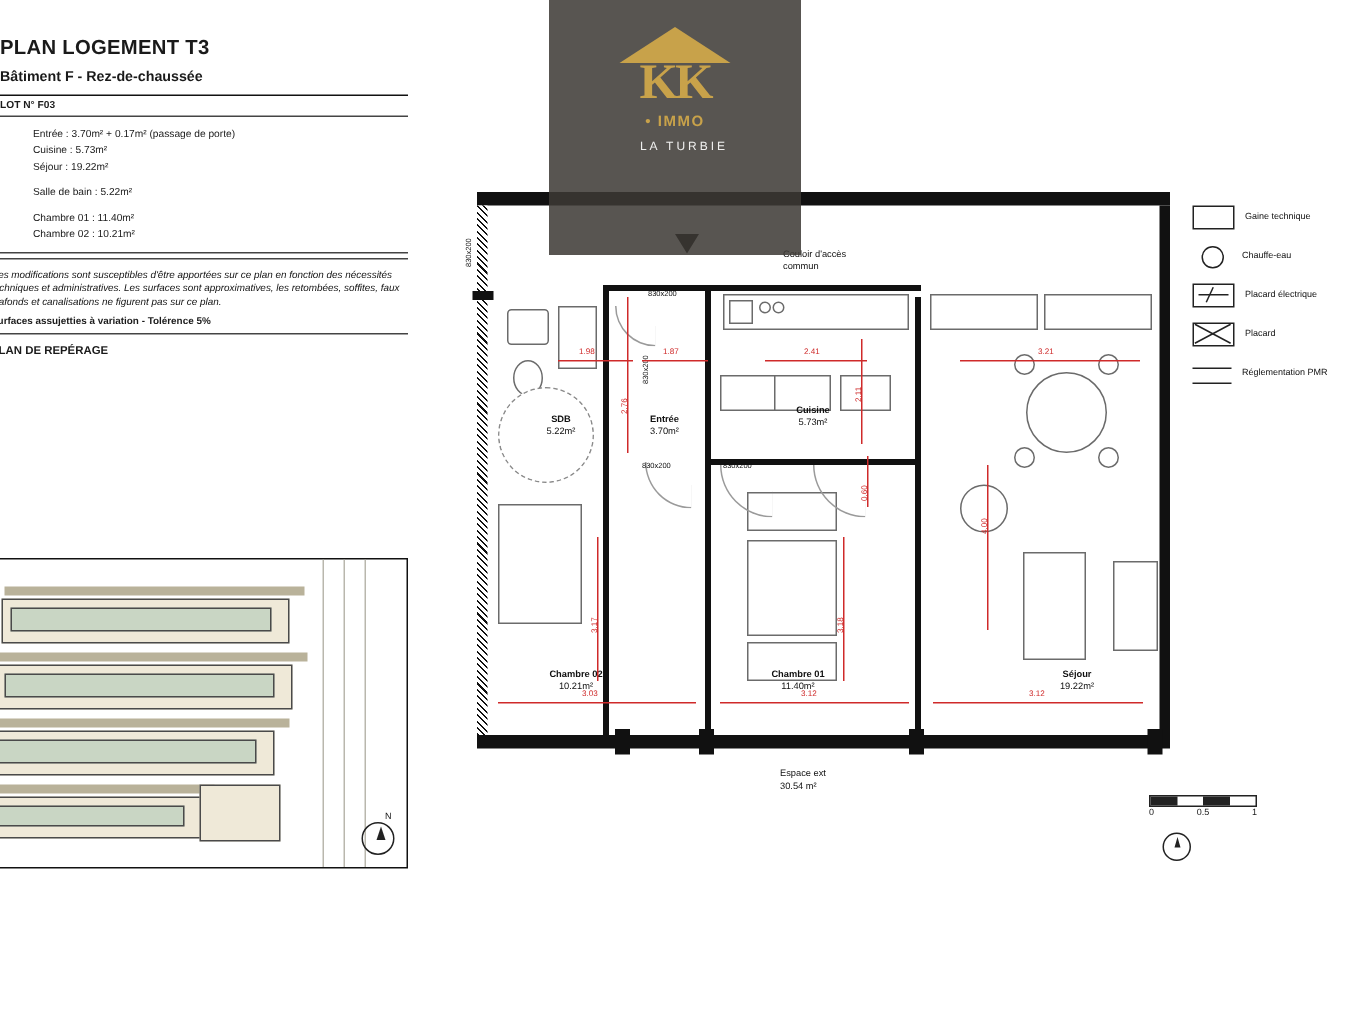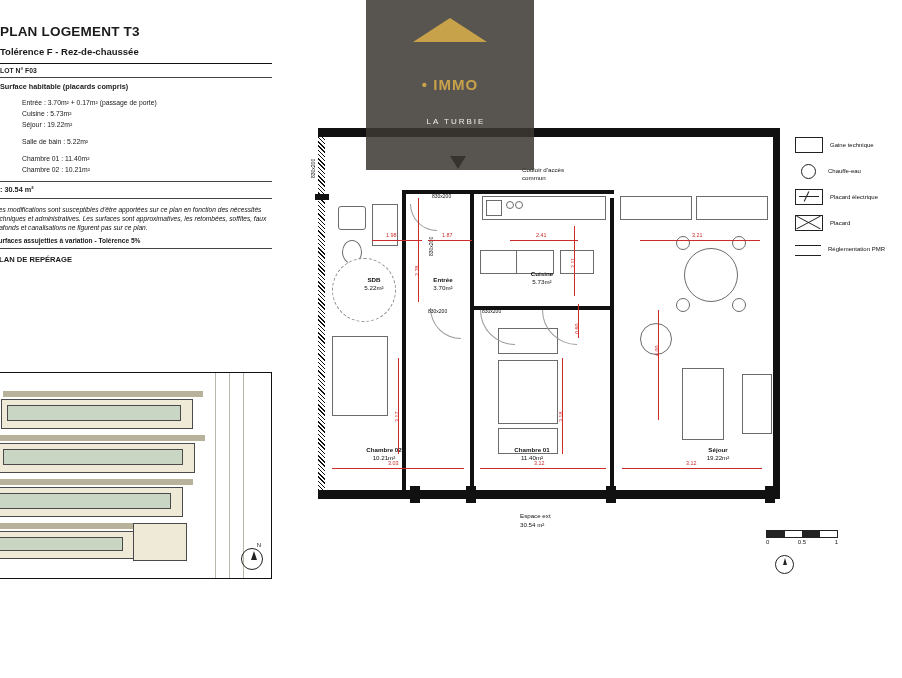--- a/index.html
+++ b/index.html
@@ -82,48 +82,46 @@
   .logo{position:absolute;left:366px;top:0;width:168px;height:170px;
         background:rgba(60,57,52,.86);display:flex;flex-direction:column;
         align-items:center;justify-content:flex-start;}
   .logo .mark{margin-top:18px;width:74px;height:56px;position:relative;}
   .logo .mark .roof{position:absolute;left:0;top:0;width:0;height:0;
         border-left:37px solid transparent;border-right:37px solid transparent;border-bottom:24px solid #c8a24a;}
   .logo .mark .kk{position:absolute;left:0;top:20px;width:74px;text-align:center;
         font-size:33px;font-weight:bold;color:#c8a24a;letter-spacing:-2px;line-height:34px;
         font-family:"Liberation Serif",serif;}
   .logo .name{margin-top:6px;font-size:20px;font-weight:bold;color:#f2f2f0;letter-spacing:.5px;}
-  .logo .sub{margin-top:2px;font-size:15px;font-weight:bold;color:#c8a24a;letter-spacing:1px;}
+  .logo .sub{margin-top:2px;font-size:10px;font-weight:bold;color:#c8a24a;letter-spacing:1px;}
   .logo .sub .dot{color:#c8a24a;}
-  .logo .city{margin-top:24px;font-size:8px;color:#efefee;letter-spacing:2px;padding-left:12px;}
+  .logo .city{margin-top:6px;font-size:8px;color:#efefee;letter-spacing:2px;padding-left:12px;}
 </style>
 </head>
 <body>
 
 <div class="root">
 
   <div class="info">
     <div class="title">PLAN LOGEMENT T3</div>
-    <div class="subtitle">Tolérence F - Rez-de-chaussée</div>
+    <div class="subtitle">Bâtiment F - Rez-de-chaussée</div>
     <div class="hr"></div>
     <div class="lot">LOT N° F03</div>
     <div class="hr thin"></div>
-    <div class="sect-h">Surface habitable (placards compris)</div>
     <div class="rooms">
       <div>Entrée : 3.70m² + 0.17m² (passage de porte)</div>
       <div>Cuisine : 5.73m²</div>
       <div>Séjour : 19.22m²</div>
       <div class="gap"></div>
       <div>Salle de bain : 5.22m²</div>
       <div class="gap"></div>
       <div>Chambre 01 : 11.40m²</div>
       <div>Chambre 02 : 10.21m²</div>
     </div>
     <div class="hr thin"></div>
-    <div class="sect-v">: 30.54 m²</div>
     <div class="hr thin"></div>
     <div class="note">Des modifications sont susceptibles d'être apportées sur ce plan en fonction des nécessités techniques et administratives. Les surfaces sont approximatives, les retombées, soffites, faux plafonds et canalisations ne figurent pas sur ce plan.</div>
     <div class="tol">Surfaces assujetties à variation - Tolérence 5%</div>
     <div class="hr thin"></div>
     <div class="repere">PLAN DE REPÉRAGE</div>
   </div>
 
   <div class="siteplan">
     <div class="contour" style="left:222px;top:0;"></div>
     <div class="contour" style="left:236px;top:0;"></div>
@@ -304,20 +302,21 @@
       <span>0</span>
       <span>0.5</span>
       <span>1</span>
     </div>
   </div>
   <div class="scale-compass"></div>
 
   <div class="logo">
     <div class="mark">
       <div class="roof"></div>
+      <div class="kk">KK</div>
     </div>
     <div class="sub">
       <span class="dot">•</span>
       <span>IMMO</span>
     </div>
     <div class="city">LA TURBIE</div>
   </div>
 
 </div>
 

